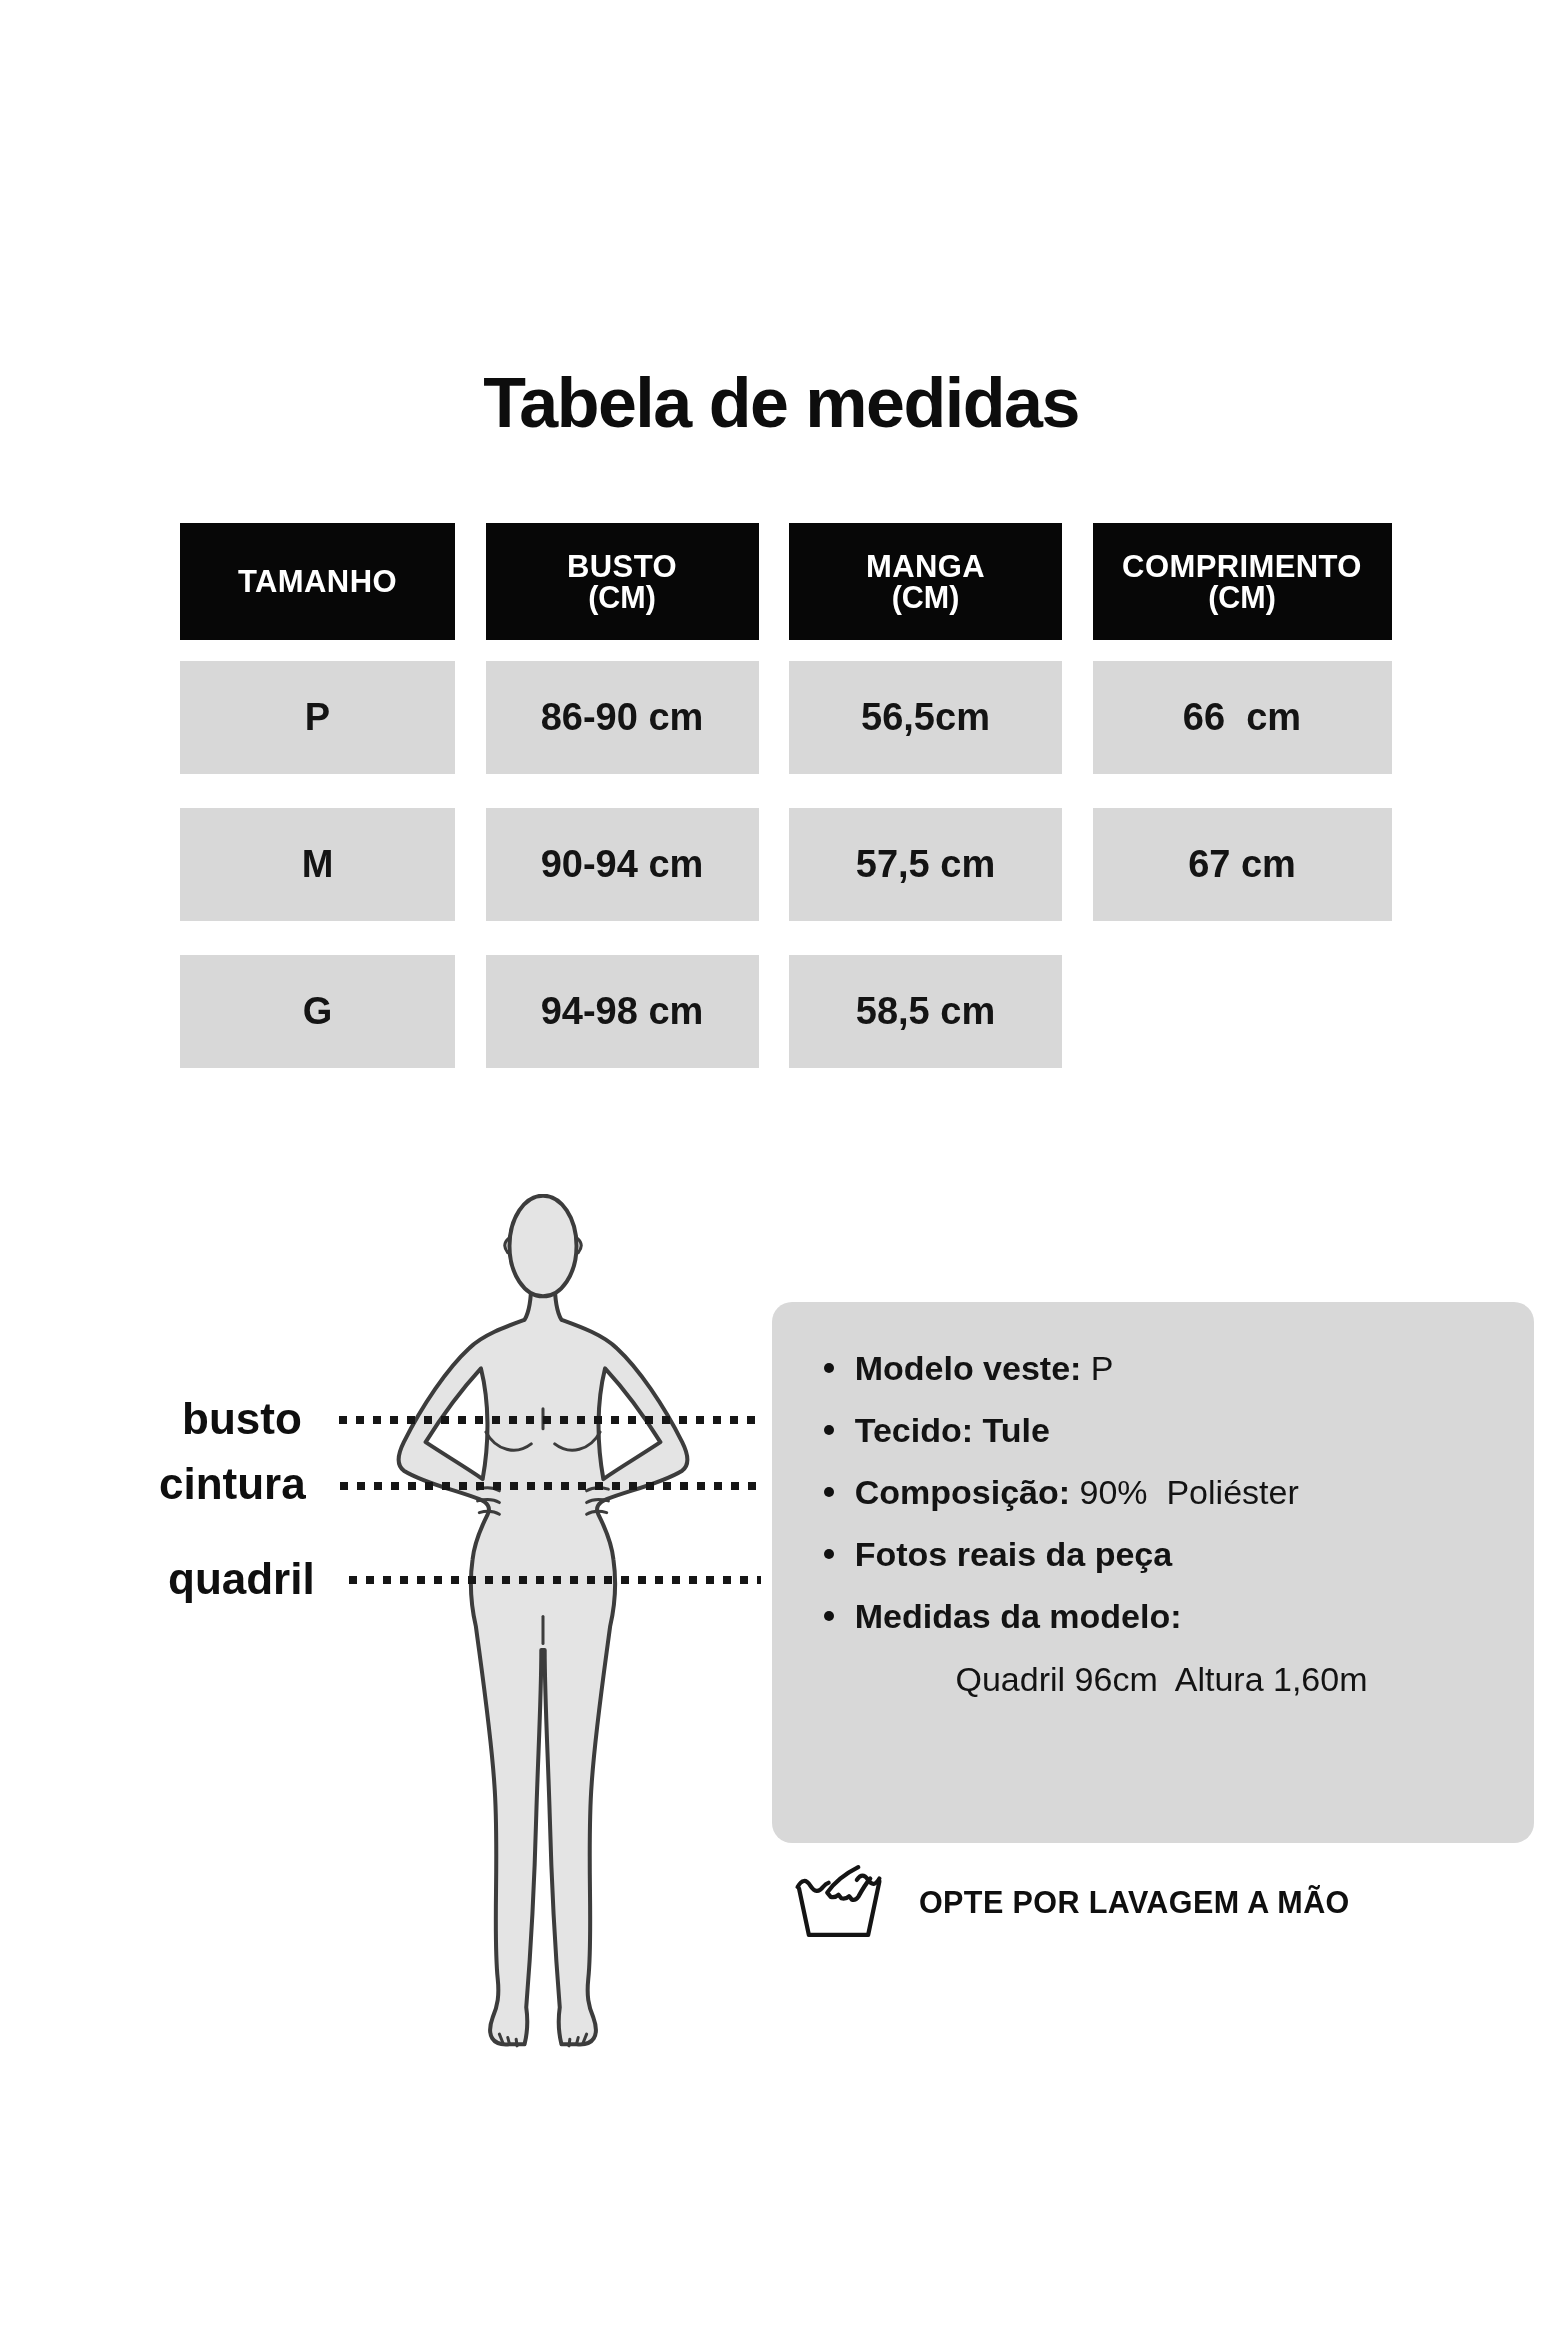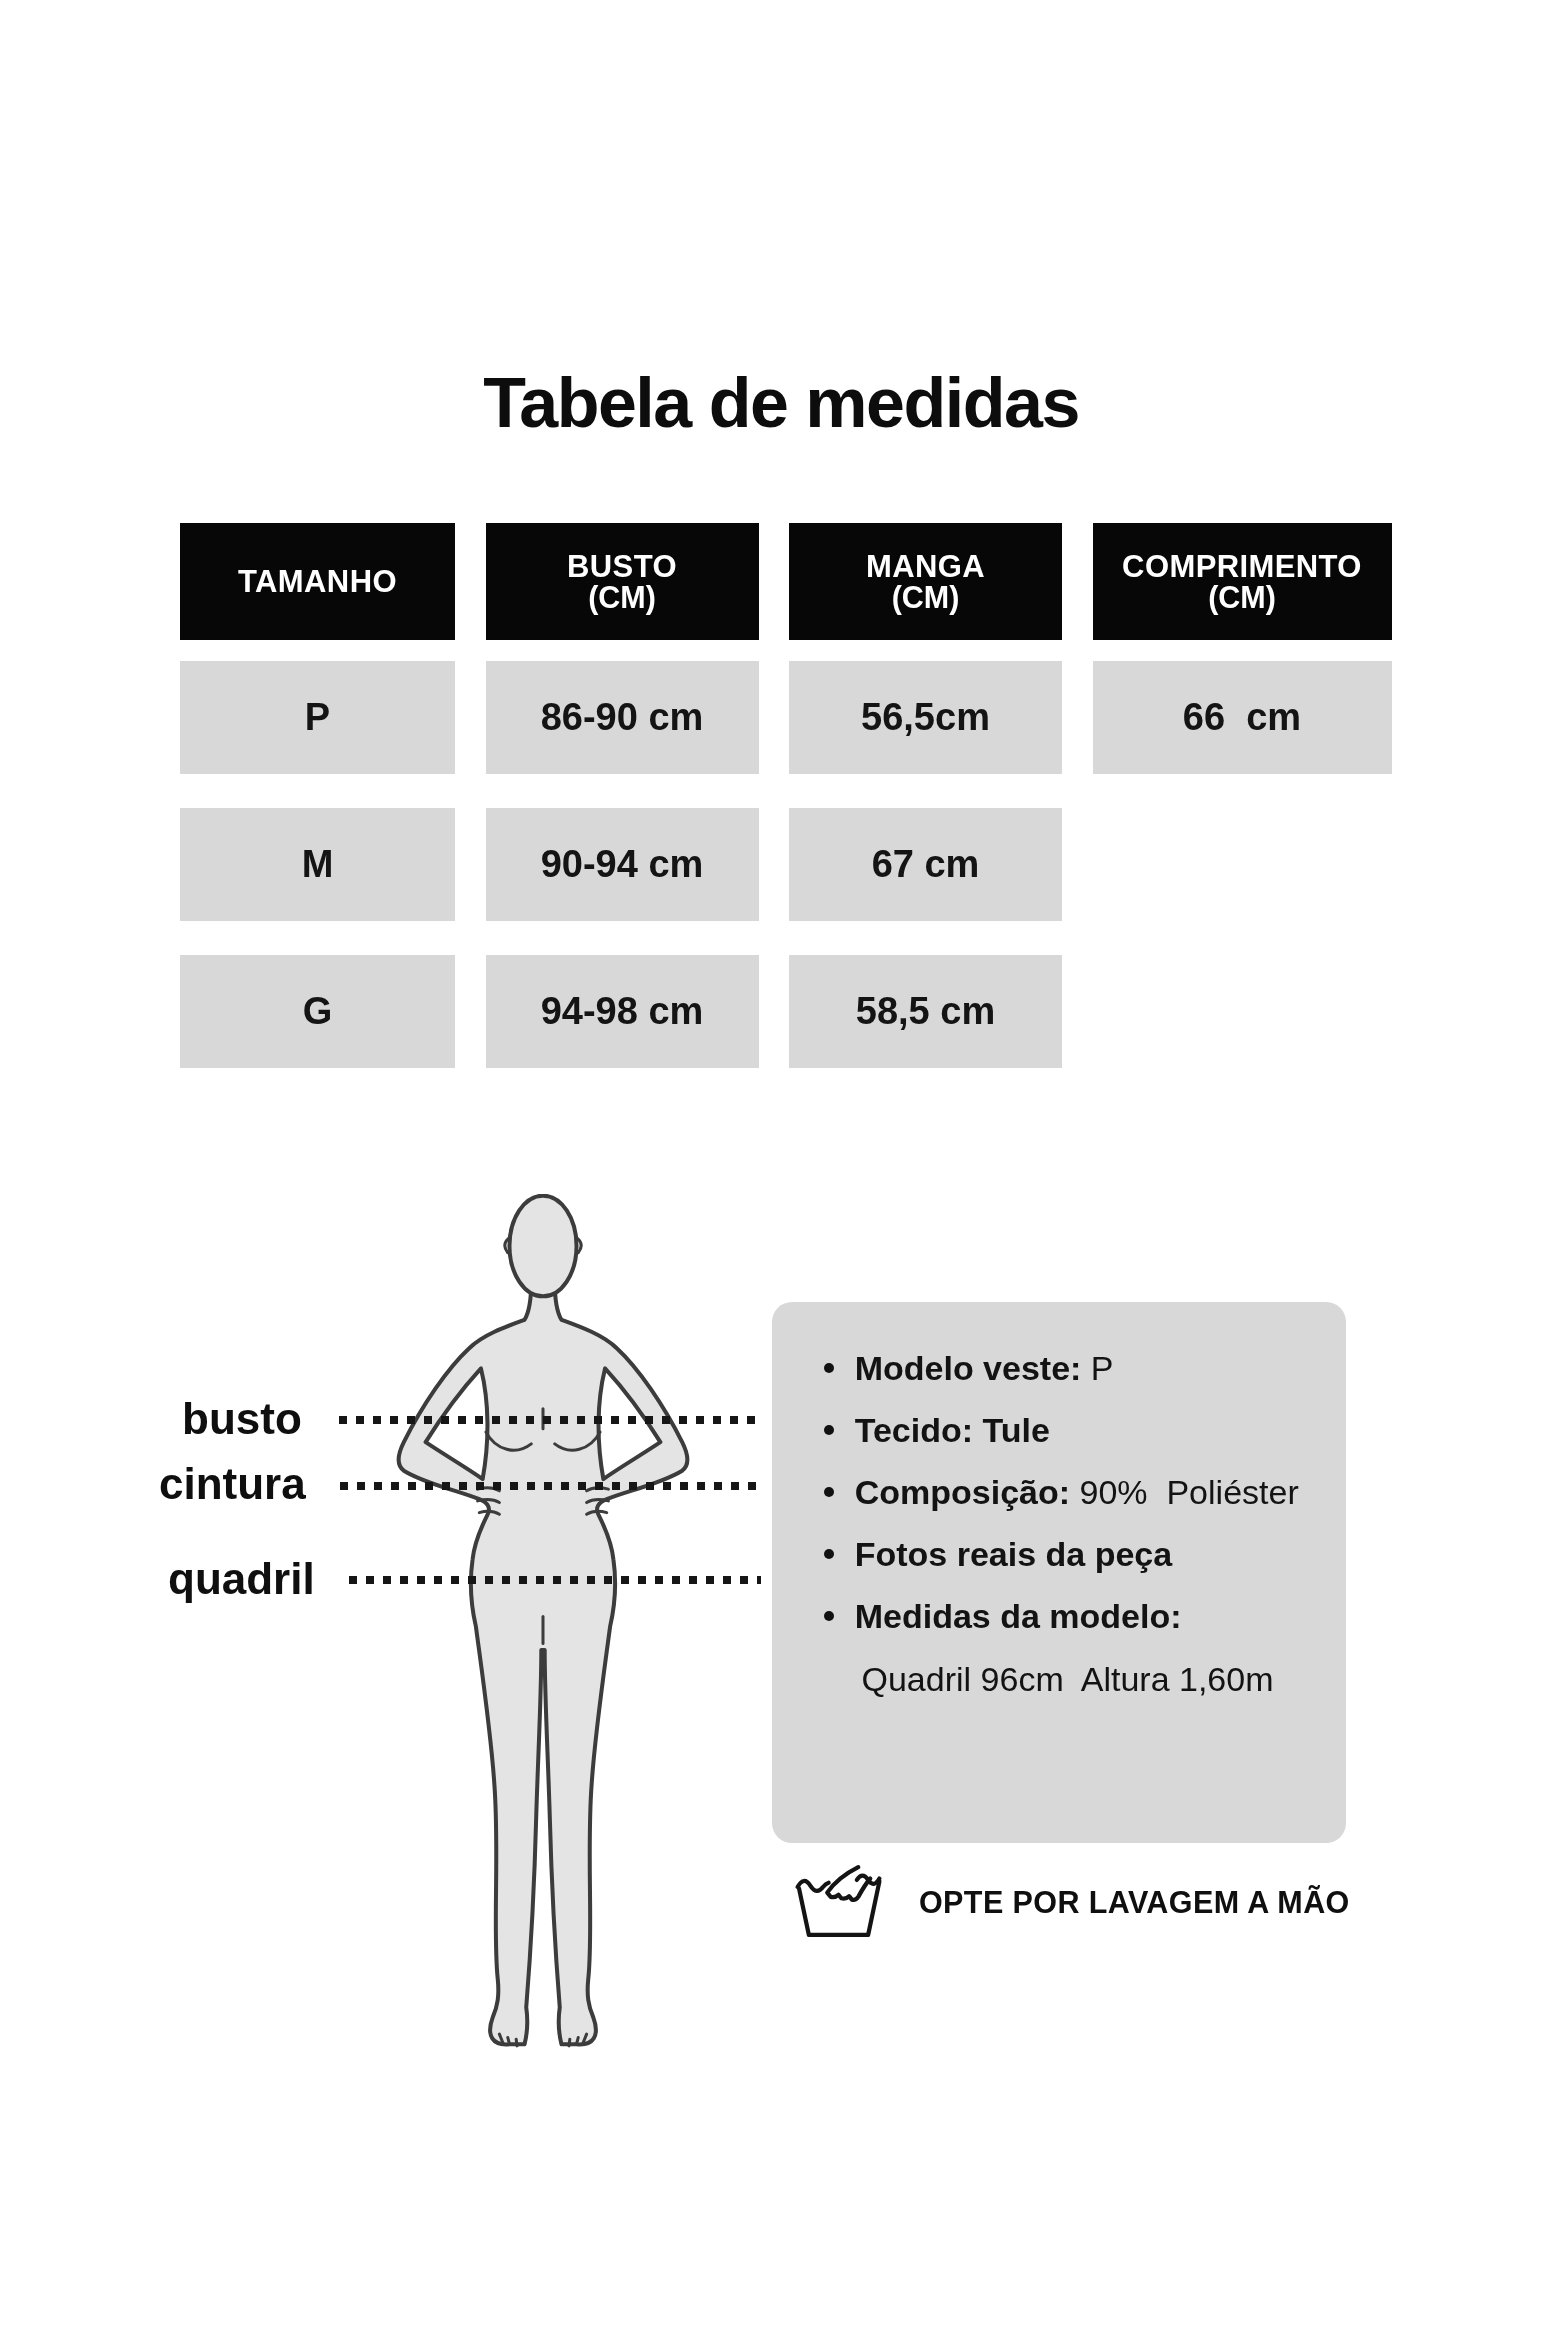--- a/index.html
+++ b/index.html
@@ -48,21 +48,21 @@
   .lb-quadril{left:168px;top:1555px;}
   .dotline{
     position:absolute;height:8.4px;
     background:repeating-linear-gradient(90deg,#161616 0 8.4px,transparent 8.4px 17px);
   }
   .dl-busto{left:339px;top:1416px;width:422px;}
   .dl-cintura{left:340px;top:1482px;width:421px;}
   .dl-quadril{left:349px;top:1576px;width:412px;}
   
   .info-box{
-    position:absolute;left:772px;top:1302px;width:574px;height:541px;
+    position:absolute;left:772px;top:1302px;width:762px;height:541px;
     background:#d8d8d8;border-radius:20px;
     box-sizing:border-box;padding:46px 32px 0 49px;
   }
   .info-item{
     display:flex;align-items:flex-start;
     margin-bottom:22px;
     font-size:34px;line-height:1.18;color:#131313;
   }
   .bullet{
     flex:none;width:10px;height:10px;border-radius:50%;
@@ -123,20 +123,23 @@
           <span class="prews">66  cm</span>
         </div>
     </div>
 
     <div class="trow tbody">
       <div class="cell td">
           <span class="prews">M</span>
         </div>
       <div class="cell td">
           <span class="prews">90-94 cm</span>
+        </div>
+      <div class="cell td">
+          <span class="prews">57,5 cm</span>
         </div>
       <div class="cell td">
           <span class="prews">67 cm</span>
         </div>
     </div>
 
     <div class="trow tbody">
       <div class="cell td">
           <span class="prews">G</span>
         </div>

